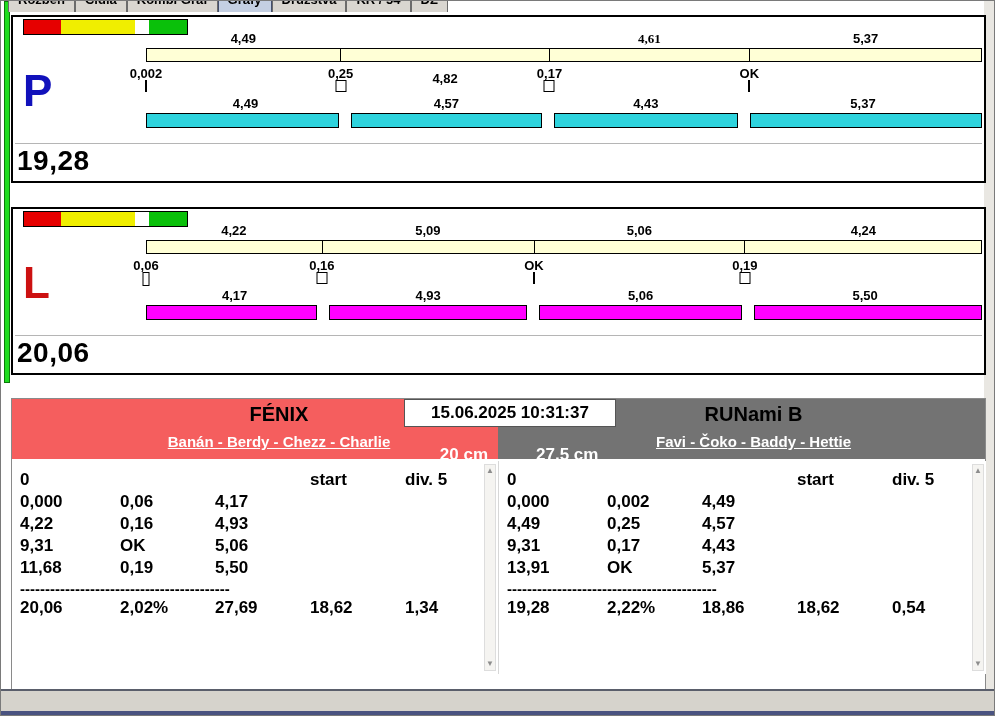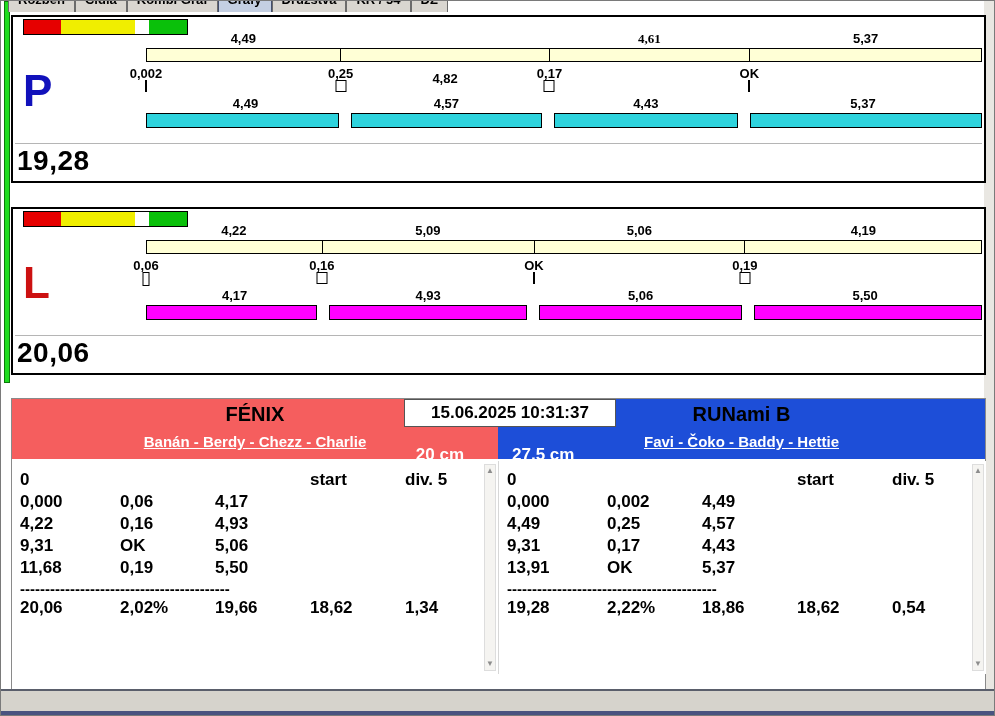--- a/index.html
+++ b/index.html
@@ -46,21 +46,21 @@
   .marks i.bar{width:5px;height:12px;border:1px solid #000;background:#fff;}
   .vbot{margin-top:3px;}
   .bars{display:flex;height:15px;margin-top:2px;}
   .bcell{flex:0 1 0%;display:flex;}
   .cbar{flex:1;height:13px;border:1px solid #000;margin:0 6px;}
   .bars .bcell:first-child .cbar{margin-left:0;}
   .bars .bcell:last-child .cbar{margin-right:0;}
 
   
   .bottom{position:absolute;left:10px;top:397px;width:975px;height:292px;border:1px solid #8a8a8a;background:#fff;box-sizing:border-box;}
-  .thead{position:absolute;top:0;height:60px;}
+  .thead{position:absolute;top:0;height:60px;padding-left:24px;}
   .thead.tl{left:0;width:486px;}
   .thead.tr2{left:486px;right:0;}
   .tname{text-align:center;color:#000;font-size:20px;font-weight:bold;padding-top:4px;}
   .tsub{position:relative;margin-top:7px;height:20px;color:#fff;font-size:15px;font-weight:bold;}
   .members{position:absolute;left:0;right:0;text-align:center;text-decoration:underline;}
   .hgt{position:absolute;font-size:17px;font-weight:bold;color:#fff;top:12px;}
   .hgt.r{right:34px;}
   .hgt.l{left:14px;}
   .tstamp{position:absolute;left:392px;top:0;width:212px;height:28px;background:#fff;border:1px solid #555;
           box-sizing:border-box;text-align:center;line-height:26px;font-size:17px;font-weight:bold;color:#000;z-index:2;}
@@ -167,21 +167,21 @@
       <span class="sq" style="background-color: rgb(240, 238, 0);"></span>
       <span class="sq" style="background-color: rgb(240, 238, 0);"></span>
       <span class="sq grn" style="background-color: rgb(10, 192, 10);"></span>
     </div>
     <div class="letter" style="color: rgb(204, 17, 17);">L</div>
     <div class="chart">
       <div class="vrow">
         <span style="flex-grow: 4.22;">4,22</span>
         <span style="flex-grow: 5.09; text-align: center;">5,09</span>
         <span style="flex-grow: 5.06;">5,06</span>
-        <span style="flex-grow: 5.69;">4,19</span>
+        <span style="flex-grow: 5.69;">4,24</span>
       </div>
       <div class="cream" style="background-color: rgb(255, 255, 214);">
         <span style="flex-grow: 4.22;"></span>
         <span style="flex-grow: 5.09;"></span>
         <span style="flex-grow: 5.06;"></span>
         <span style="flex-grow: 5.69;"></span>
       </div>
       <div class="labels">
         <span class="lcell" style="flex-grow: 4.22;">
             <b>0,06</b>
@@ -236,21 +236,21 @@
   </div>
 
   <div class="bottom">
     <div class="thead tl" style="background-color: rgb(245, 94, 94);">
       <div class="tname">FÉNIX</div>
       <div class="tsub">
         <span class="members">Banán - Berdy - Chezz - Charlie</span>
         <span class="hgt r">20 cm</span>
       </div>
     </div>
-    <div class="thead tr2" style="background-color: #1d4ed8;">
+    <div class="thead tr2" style="background-color: #737373;">
       <div class="tname">RUNami B</div>
       <div class="tsub">
         <span class="hgt l">27,5 cm</span>
         <span class="members">Favi - Čoko - Baddy - Hettie</span>
       </div>
     </div>
     <div class="tstamp">15.06.2025 10:31:37</div>
 
     <div class="ttable ltab">
       <div class="trow">
@@ -277,21 +277,21 @@
         <span class="c0">11,68</span>
         <span class="c1">0,19</span>
         <span class="c2">5,50</span>
       </div>
       <div class="trow sep">
         <span class="c0">------------------------------------------</span>
       </div>
       <div class="trow">
         <span class="c0">20,06</span>
         <span class="c1">2,02%</span>
-        <span class="c2">19,66</span>
+        <span class="c2">27,69</span>
         <span class="c3">18,62</span>
         <span class="c4">1,34</span>
       </div>
       <div class="sbar">
         <span class="arr up">▲</span>
         <span class="arr dn">▼</span>
       </div>
     </div>
 
     <div class="ttable rtab">

